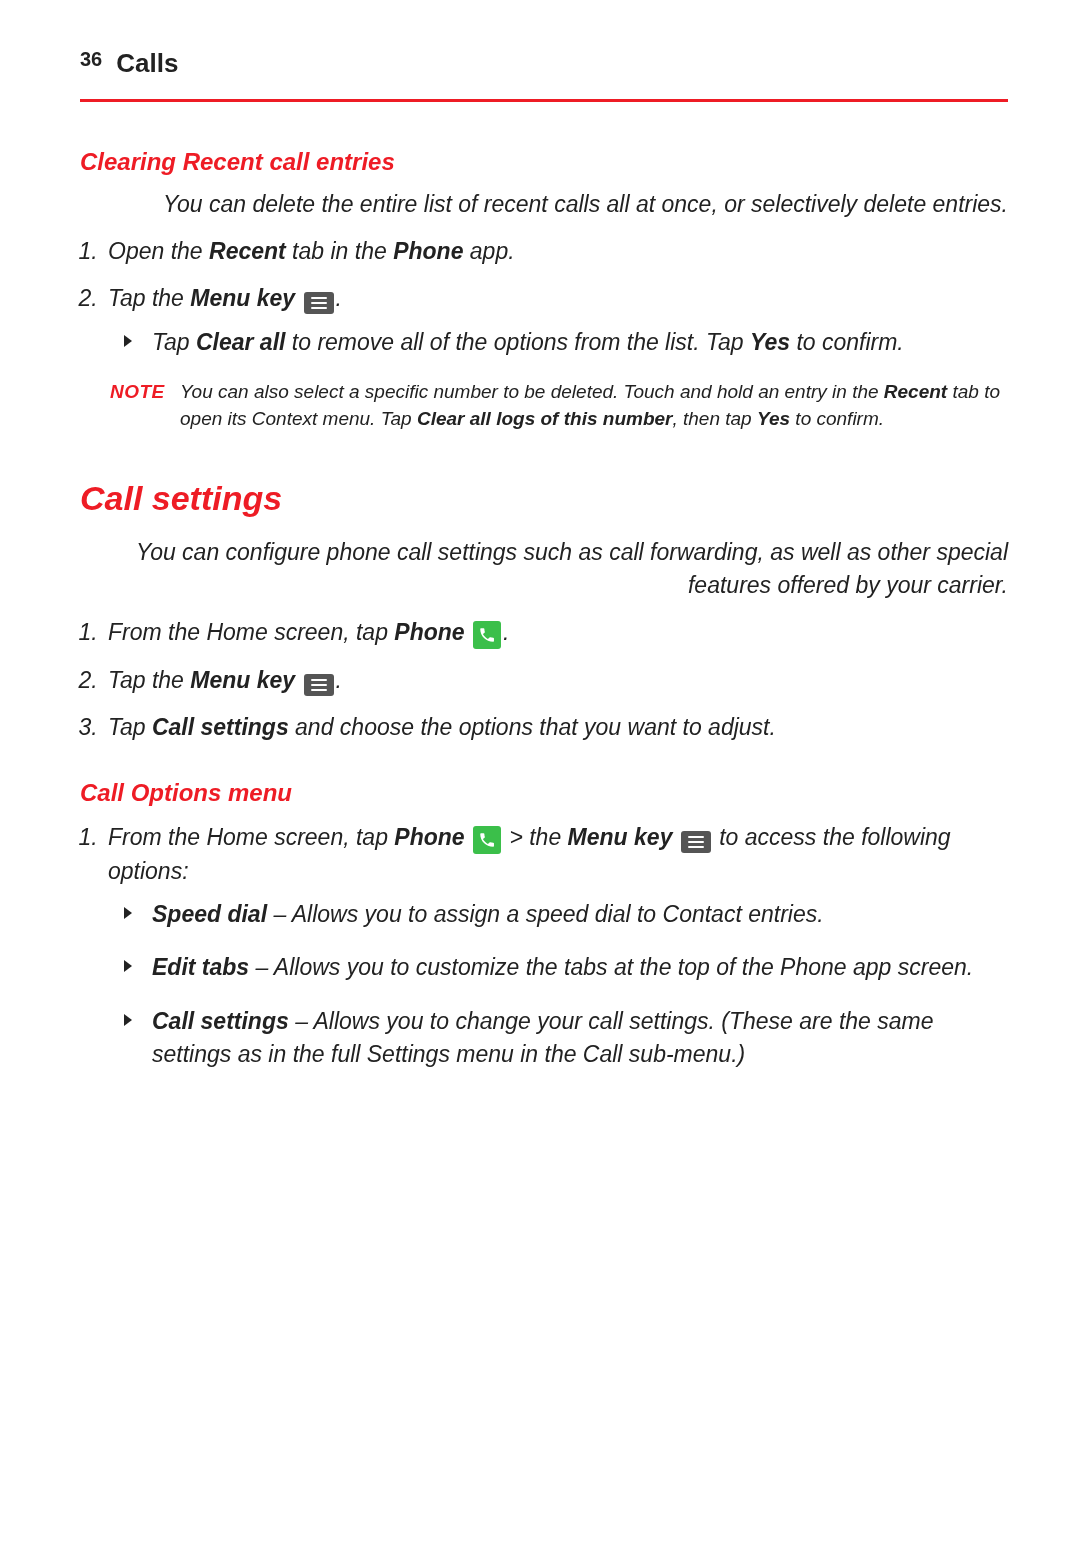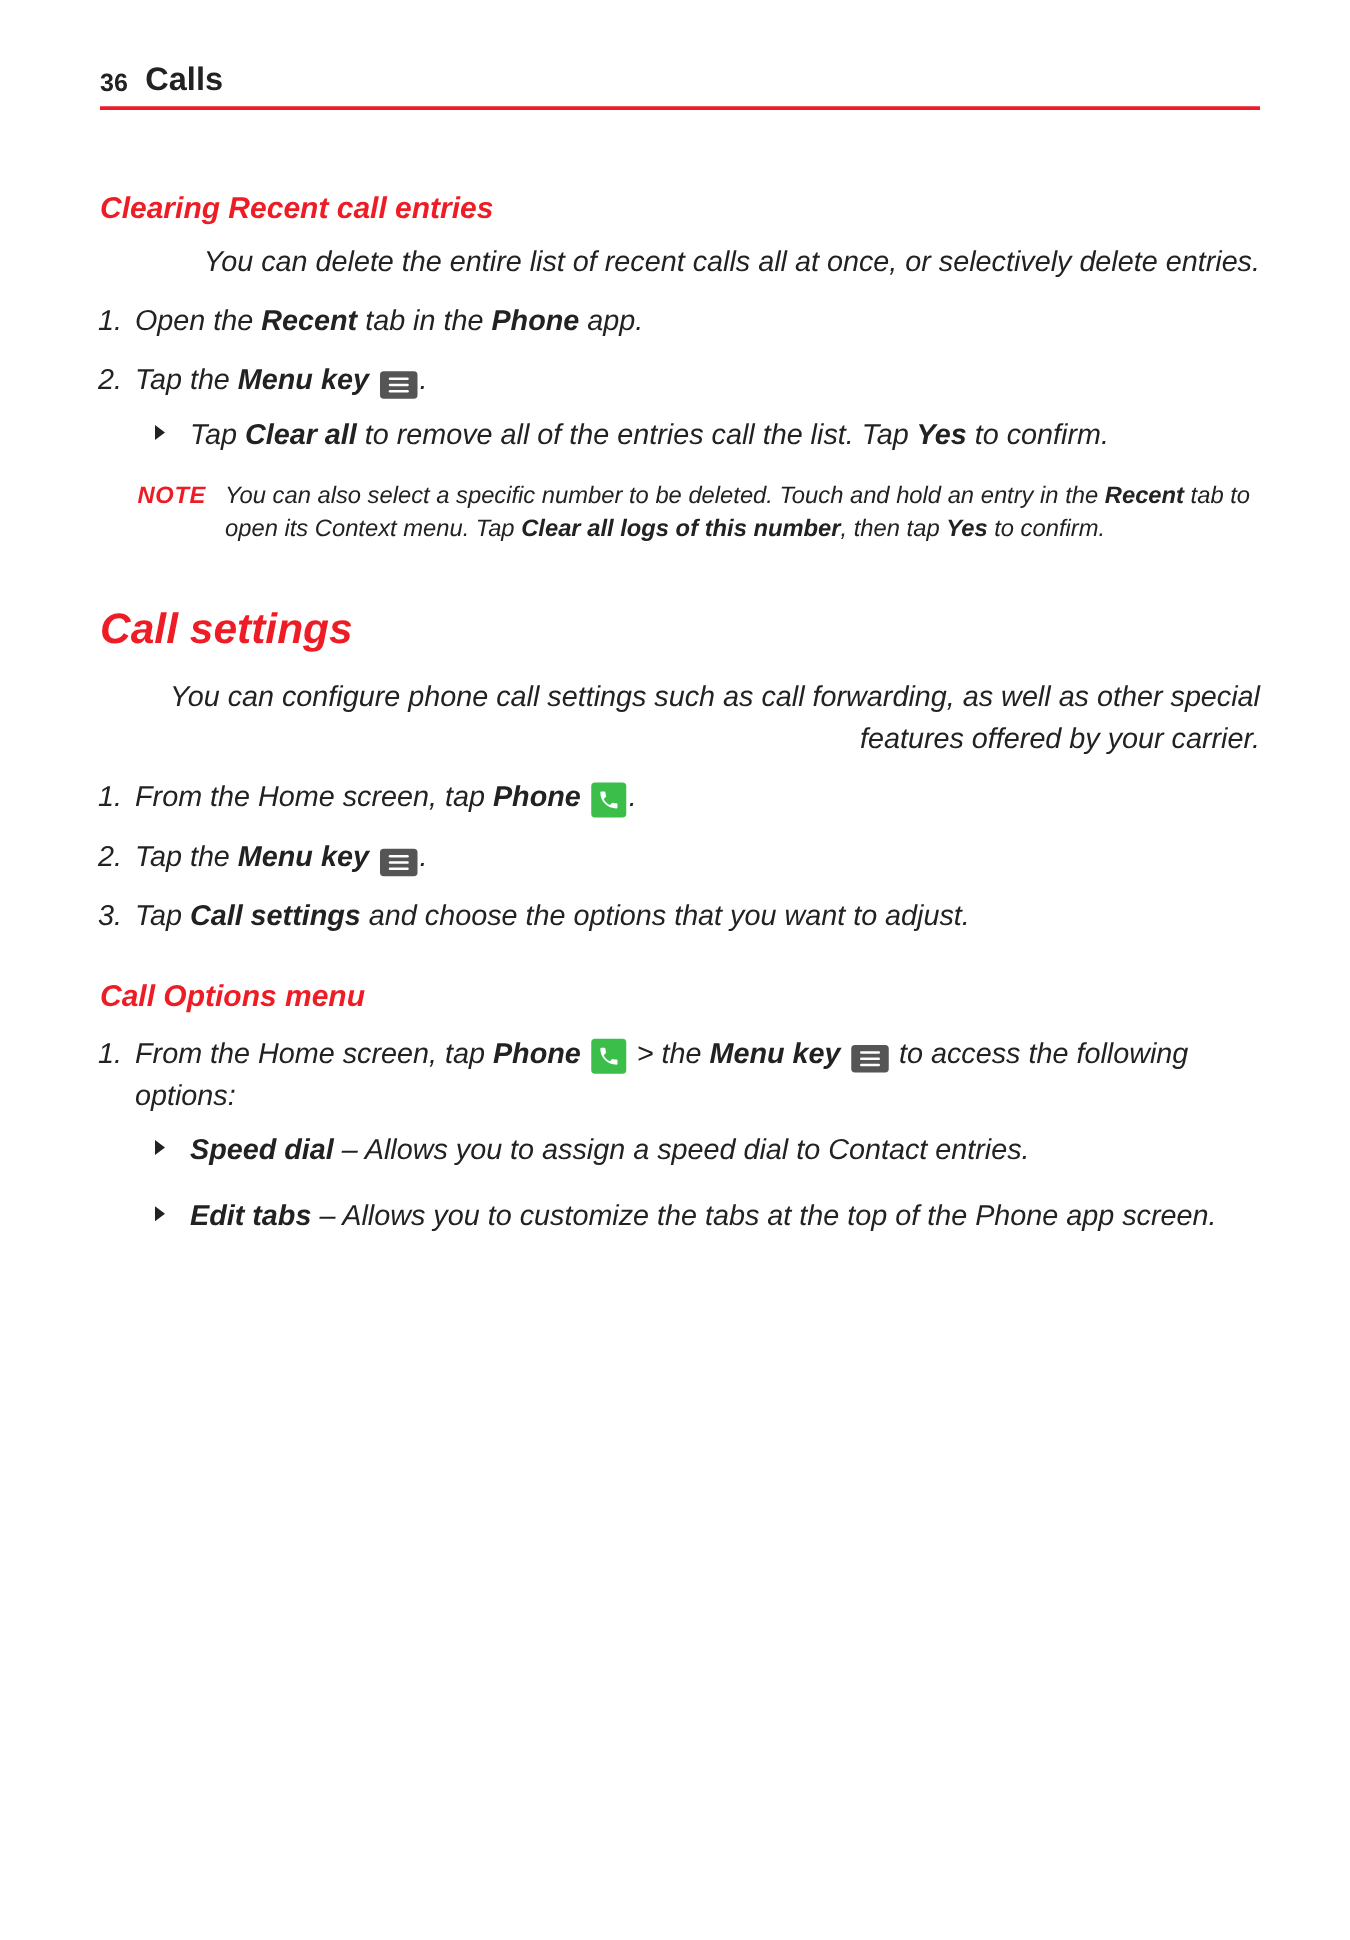--- a/index.html
+++ b/index.html
@@ -12,24 +12,24 @@
   }
   .page {
     width: 1080px;
     height: 1552px;
     position: relative;
     box-sizing: border-box;
     padding: 48px 72px 60px 80px;
   }
   .running-head {
     display: flex;
-    align-items: flex-end;
+    align-items: flex-start;
     border-bottom: 3px solid #ee1c25;
-    padding-bottom: 6px;
-    margin-bottom: 62px;
+    padding-bottom: 20px;
+    margin-bottom: 43px;
   }
   .running-head .pnum {
     font-size: 20px;
     font-weight: 700;
     color: #222;
     margin-right: 14px;
   }
   .running-head .chap {
     font-size: 26px;
     font-weight: 700;
@@ -143,21 +143,21 @@
           <svg viewBox="0 0 18 14">
               <g stroke="#fff" stroke-width="2" stroke-linecap="round">
                 <line x1="2" y1="2" x2="16" y2="2"></line>
                 <line x1="2" y1="7" x2="16" y2="7"></line>
                 <line x1="2" y1="12" x2="16" y2="12"></line>
               </g>
             </svg>
         </span>.
         <ul class="tri">
           <li>
-            <span>Tap </span><b>Clear all</b><span> to remove all of the entries call the list. Tap </span><b>Yes</b><span> to confirm.</span>
+            <span>Tap </span><b>Clear all</b><span> to remove all of the options from the list. Tap </span><b>Yes</b><span> to confirm.</span>
           </li>
         </ul>
       </li>
     </ol>
 
     <div class="note-row">
       <div class="note-label">NOTE</div>
       <div class="note-body">
         <span>You can also select a specific number to be deleted. Touch and hold an entry in the </span><b>Recent</b><span> tab to open its Context menu. Tap </span><b>Clear all logs of this number</b><span>, then tap </span><b>Yes</b><span> to confirm.</span>
       </div>
@@ -207,18 +207,19 @@
                 <line x1="2" y1="2" x2="16" y2="2"></line>
                 <line x1="2" y1="7" x2="16" y2="7"></line>
                 <line x1="2" y1="12" x2="16" y2="12"></line>
               </g>
             </svg>
         </span><span> to access the following options:</span>
 
         <ul class="tri">
           <li><b>Speed dial</b><span> – Allows you to assign a speed dial to Contact entries.</span></li>
           <li><b>Edit tabs</b><span> – Allows you to customize the tabs at the top of the Phone app screen.</span></li>
+          <li><b>Call settings</b><span> – Allows you to change your call settings. (These are the same settings as in the full Settings menu in the Call sub-menu.)</span></li>
         </ul>
       </li>
     </ol>
 
   </div>
 </div>
 
 </body></html>

